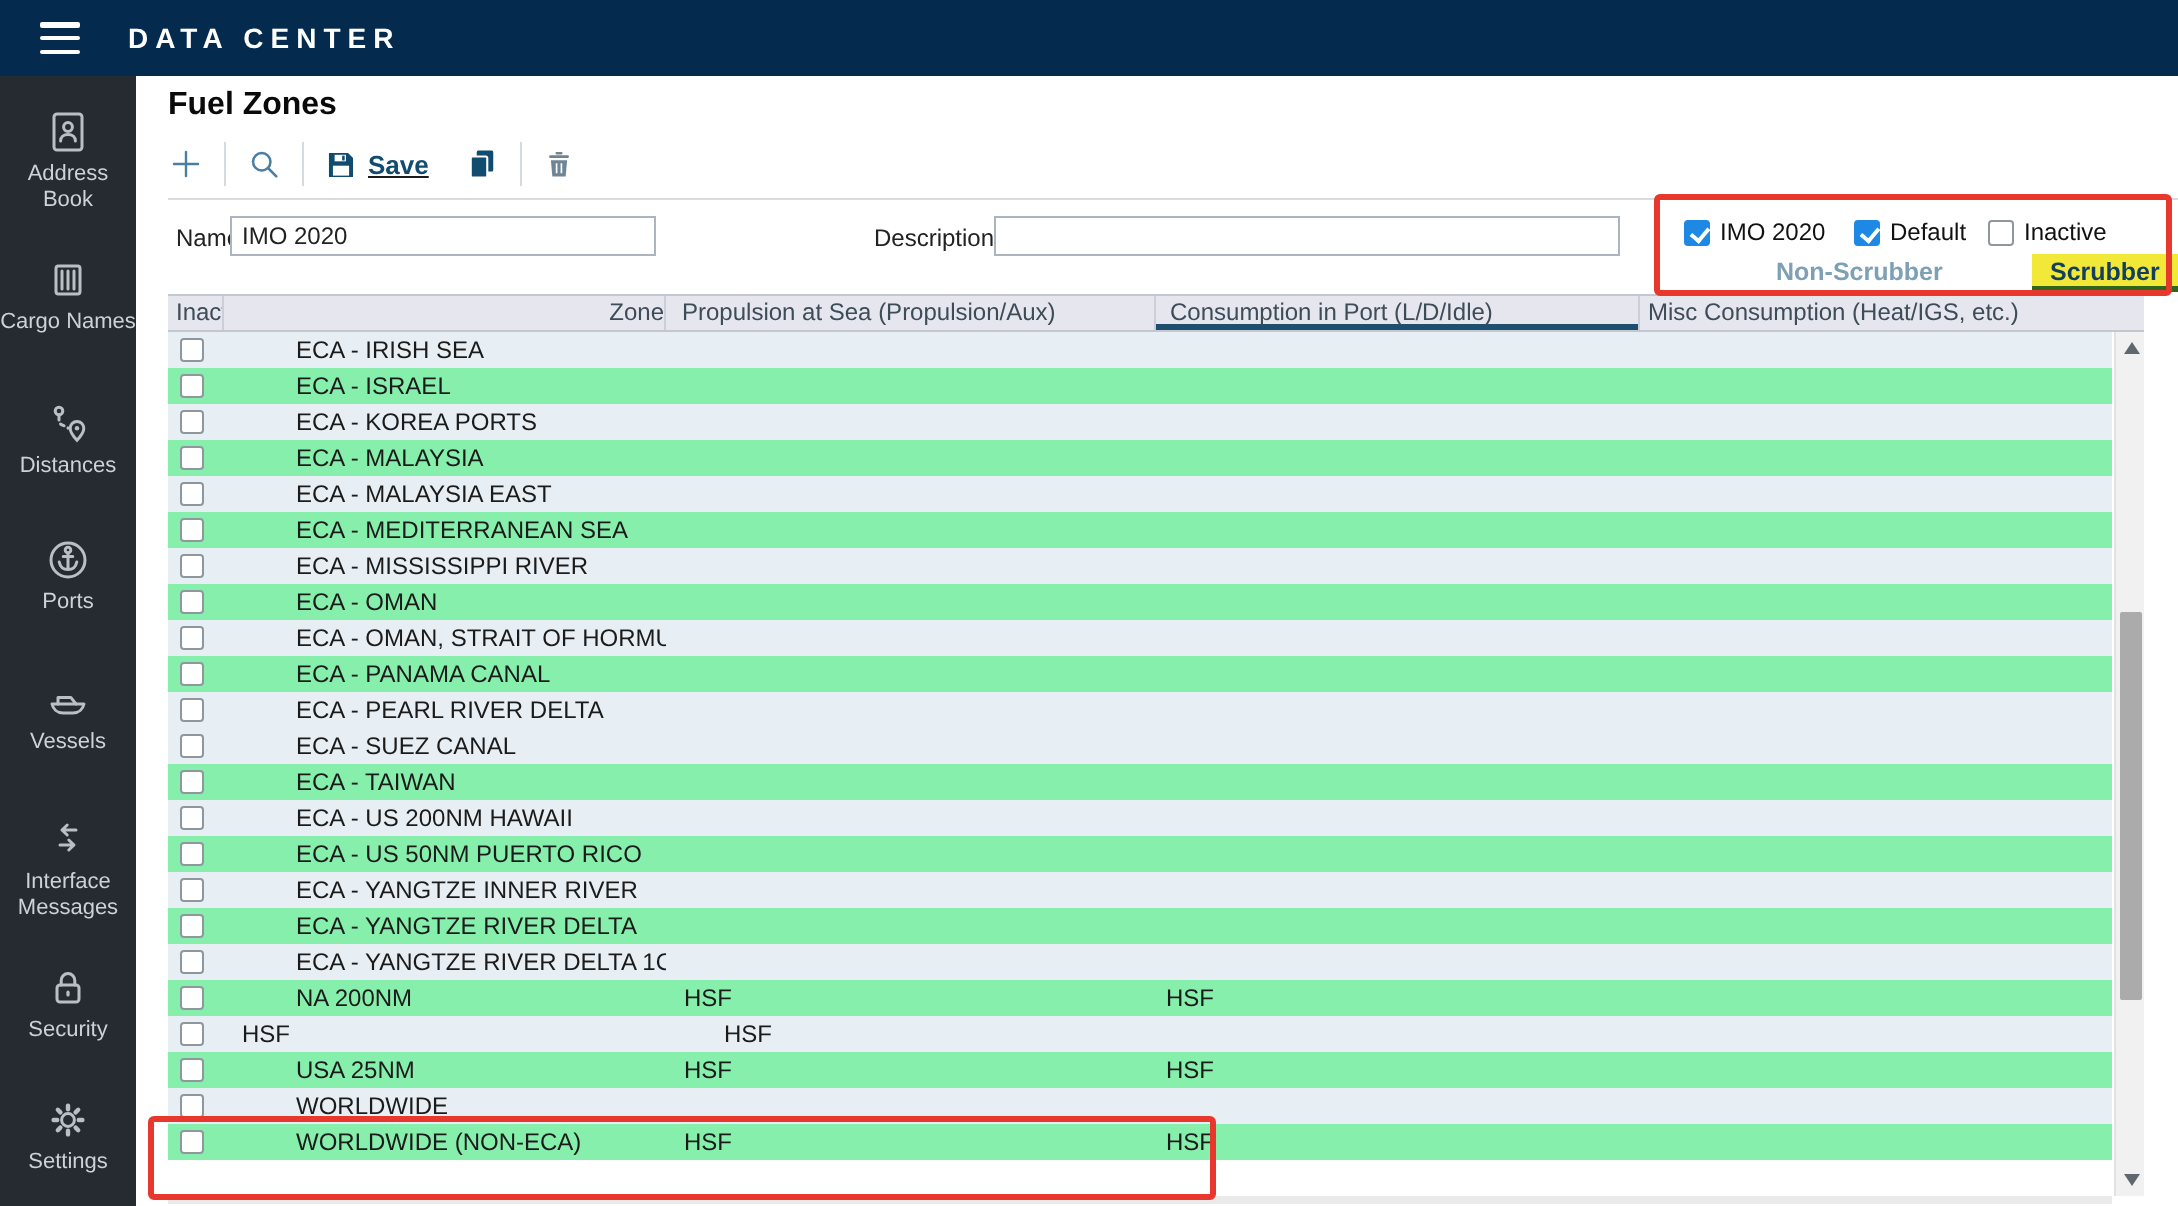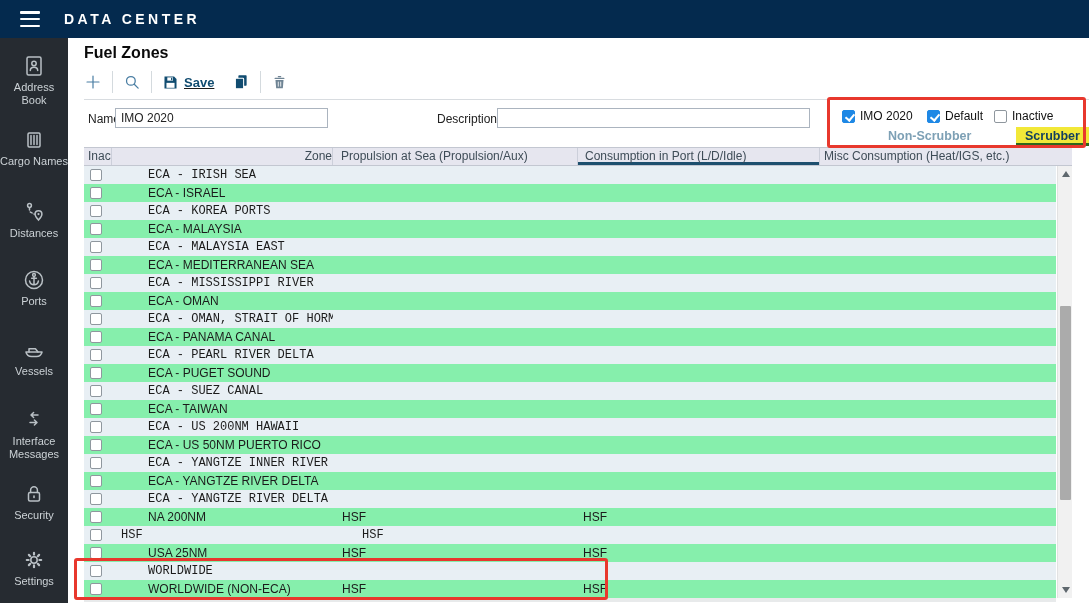--- a/index.html
+++ b/index.html
@@ -59,21 +59,21 @@
   .th{height:100%;line-height:17px;font-size:12px;border-right:1px solid #cccfda;overflow:hidden;white-space:nowrap;cursor:pointer;}
   .th.c0{width:28px;padding-left:4px;}
   .th.c1{width:221px;padding-left:4px;text-align:right;}
   .th.c2{width:245px;padding-left:8px;}
   .th.c3{width:242px;padding-left:7px;}
   .th.c4{width:252px;padding-left:4px;border-right:none;}
   .th.sorted{box-shadow:inset 0 -3px 0 var(--c-sorted_underline);}
 
   .tbody{position:absolute;left:16px;top:128px;width:972px;height:432px;overflow:hidden;}
   .trow{display:flex;height:18px;line-height:18px;background:#86efac;cursor:default;}
-  .trow.stripe{background:var(--c-stripe);font-family:Liberation Mono, monospace;}
+  .trow.stripe{background:var(--c-stripe);}
   .td{overflow:hidden;white-space:nowrap;font-size:12px;color:#1b1b1b;}
   .td.c0{width:28px;display:flex;align-items:center;justify-content:flex-start;padding-left:6px;}
   .td.c0 .cb{width:12px;height:12px;}
   .td.c1{width:221px;padding-left:36px;}
   .td.c2{width:245px;padding-left:9px;}
   .td.c3{width:242px;padding-left:5px;}
   .td.c4{width:236px;padding-left:4px;}
 
   .hstrip{position:absolute;left:16px;top:560px;width:972px;height:4px;background:#e8eaeb;}
 
@@ -360,29 +360,20 @@
   </div>
       <div class="trow stripe">
     <div class="td c0">
           <span class="cb"></span>
         </div>
     <div class="td c1">ECA - PEARL RIVER DELTA</div>
     <div class="td c2"></div>
     <div class="td c3"></div>
     <div class="td c4"></div>
   </div>
-      <div class="trow">
-    <div class="td c0">
-          <span class="cb"></span>
-        </div>
-    <div class="td c1">ECA - PUGET SOUND</div>
-    <div class="td c2"></div>
-    <div class="td c3"></div>
-    <div class="td c4"></div>
-  </div>
       <div class="trow stripe">
     <div class="td c0">
           <span class="cb"></span>
         </div>
     <div class="td c1">ECA - SUEZ CANAL</div>
     <div class="td c2"></div>
     <div class="td c3"></div>
     <div class="td c4"></div>
   </div>
       <div class="trow">

